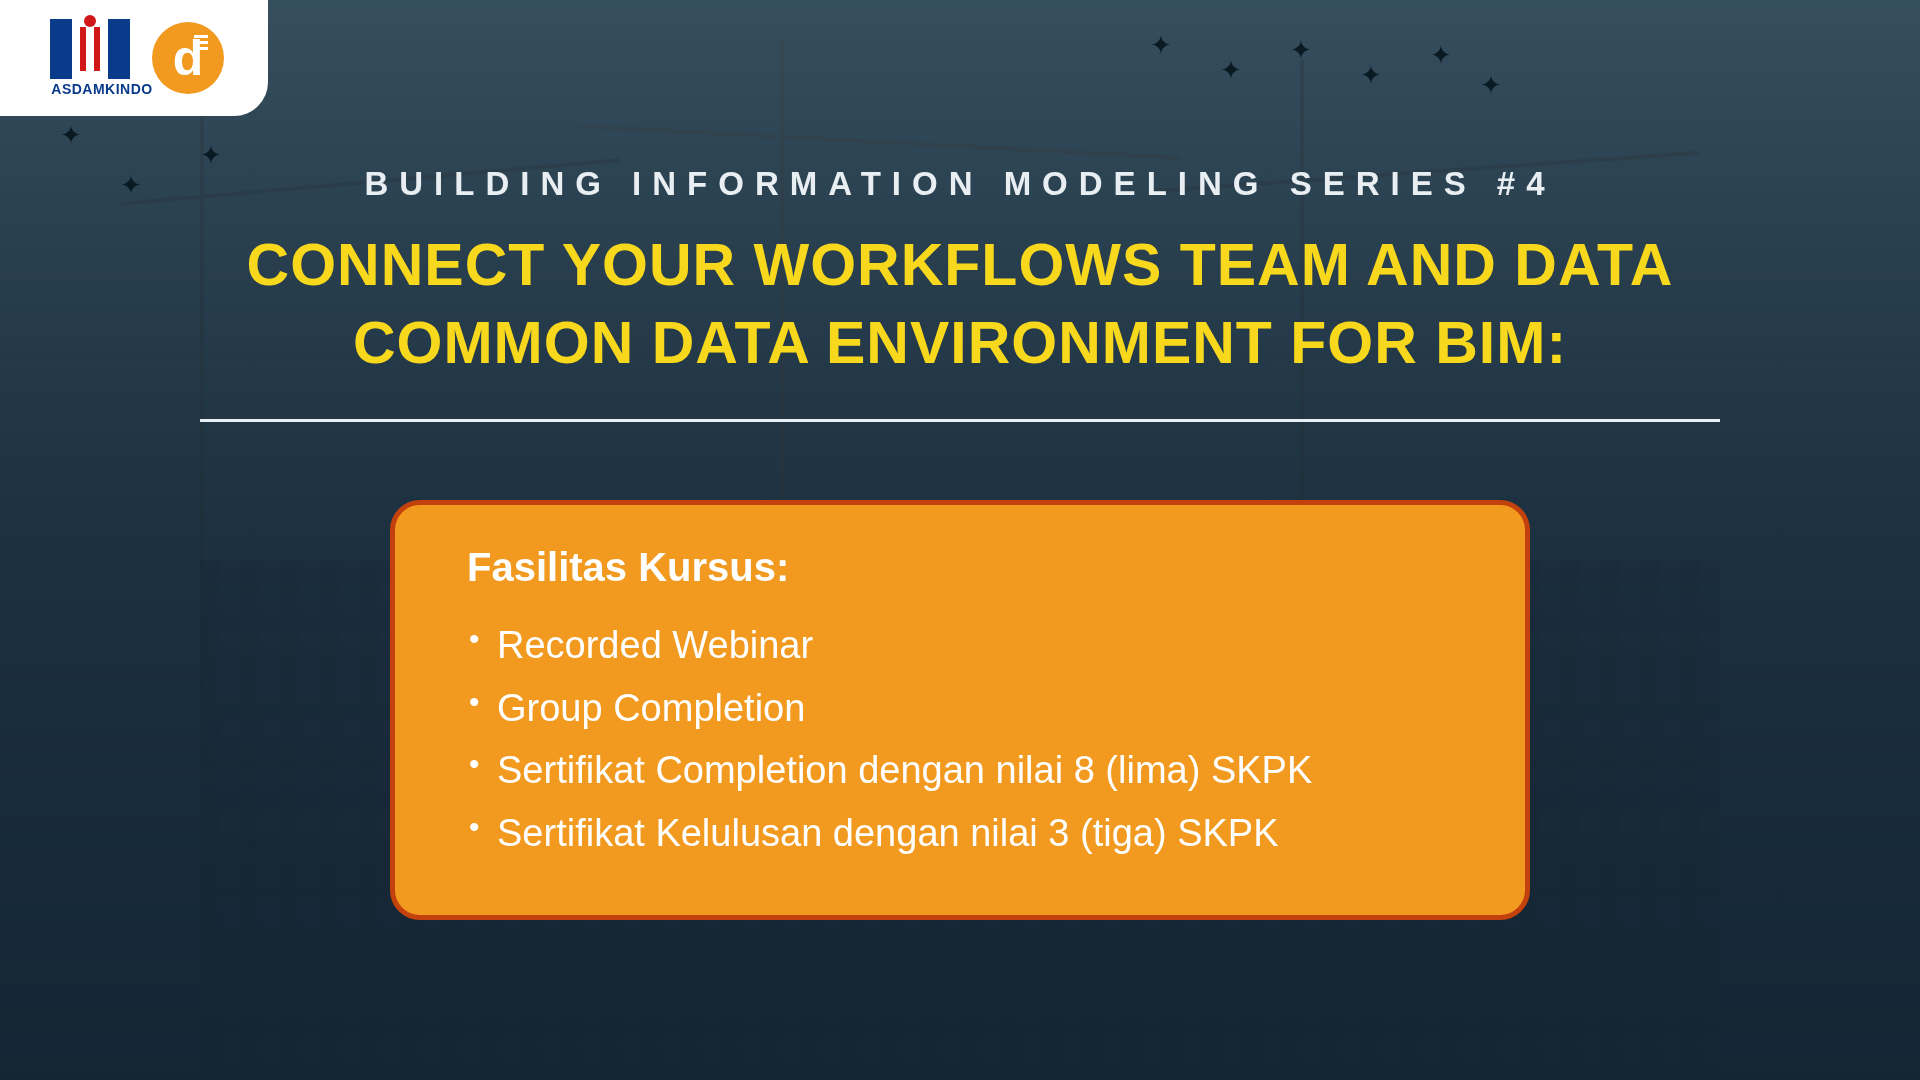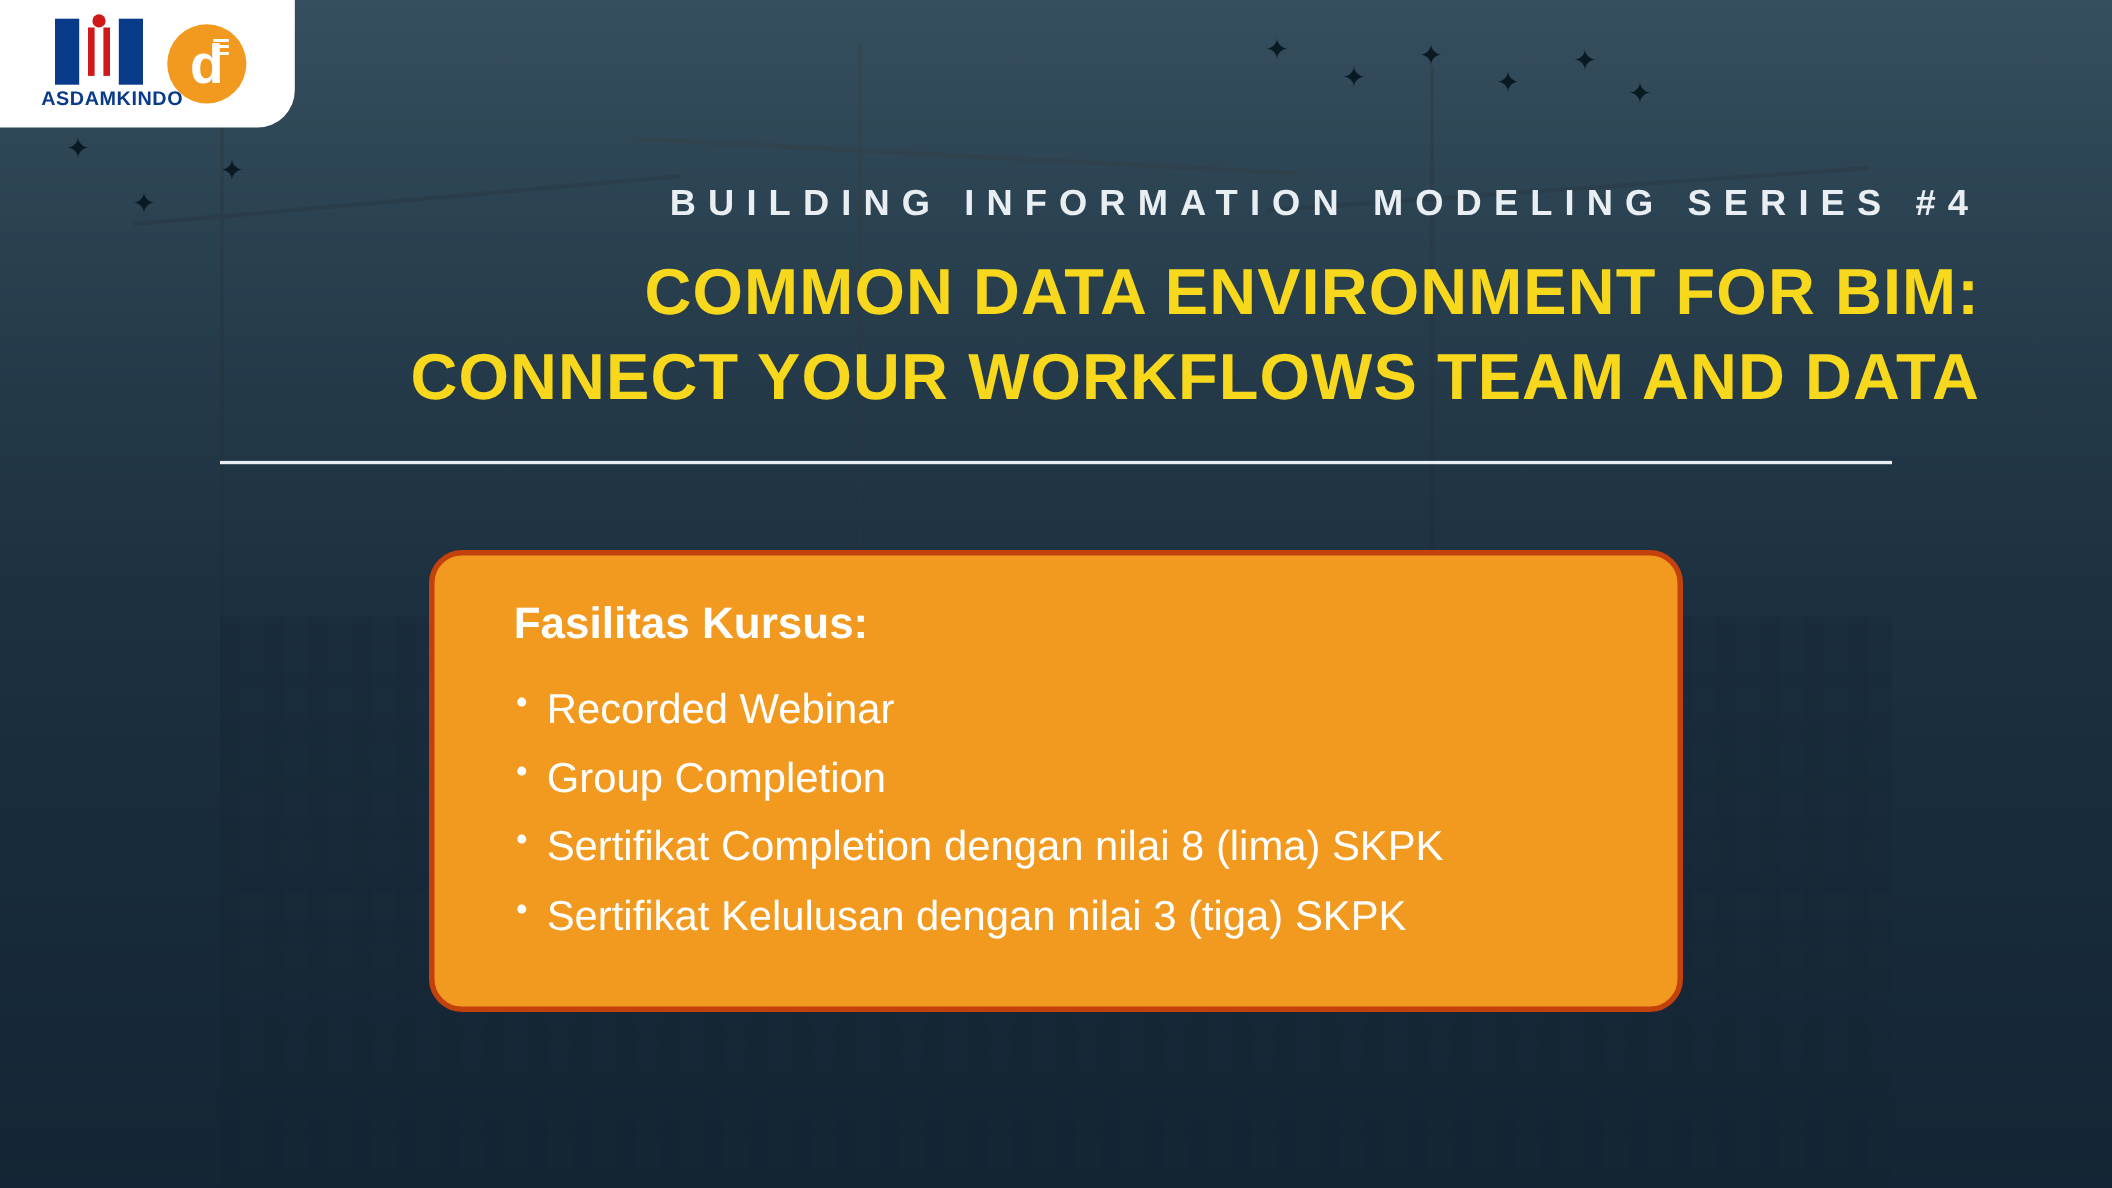--- a/index.html
+++ b/index.html
@@ -59,36 +59,36 @@
   }
   .logo1 .mark .l, .logo1 .mark .r {
     position:absolute; top:0; width:22px; height:60px; background:#0a3a8a;
   }
   .logo1 .mark .l{left:0} .logo1 .mark .r{right:0}
   .logo1 .mark .c {
     position:absolute; left:30px; top:8px; width:20px; height:44px;
     border:6px solid #d01818; border-top:none; border-bottom:none;
   }
   .logo1 .mark .dot{position:absolute; left:34px; top:-4px; width:12px;height:12px;background:#d01818;border-radius:50%}
-  .logo1 .txt { font-size:18px; font-weight:800; color:#0a3a8a; letter-spacing:.5px; margin-top:2px;margin-left:24px;}
+  .logo1 .txt { font-size:14px; font-weight:800; color:#0a3a8a; letter-spacing:.5px; margin-top:2px;margin-left:24px;}
   .logo2 {
     width: 72px; height: 72px; border-radius: 50%;
     background: #f29a1f;
     display:flex; align-items:center; justify-content:center;
     color:#fff; font-weight:700; font-size:50px;
     position:relative;
   }
   .logo2::after{content:""; position:absolute; top:10px; right:16px; width:14px; height:18px;
     background: repeating-linear-gradient(0deg,#fff 0 3px, transparent 3px 6px);}
 
   .content {
     position: relative;
     z-index: 5;
     padding: 165px 120px 0;
-    text-align: right;
+    text-align: center;
   }
   .series {
     color: #e8eef2;
     font-size: 33px;
     font-weight: 600;
     letter-spacing: 11px;
   }
   .title {
     color: #f8d81c;
     font-size: 59px;
@@ -167,22 +167,22 @@
     <div class="txt">ASDAMKINDO</div>
   </div>
   <div class="logo2">
     <span>d</span>
   </div>
 </div>
 
 <div class="content">
   <div class="series">BUILDING INFORMATION MODELING SERIES #4</div>
   <div class="title">
+    <div>CONNECT YOUR WORKFLOWS TEAM AND DATA</div>
     <div>COMMON DATA ENVIRONMENT FOR BIM:</div>
-    <div>CONNECT YOUR WORKFLOWS TEAM AND DATA</div>
   </div>
   <div class="divider"></div>
 </div>
 
 <div class="panel">
   <div class="panel-title">Fasilitas Kursus:</div>
   <ul>
     <li>Recorded Webinar</li>
     <li>Group Completion</li>
     <li>Sertifikat Completion dengan nilai 8 (lima) SKPK</li>

